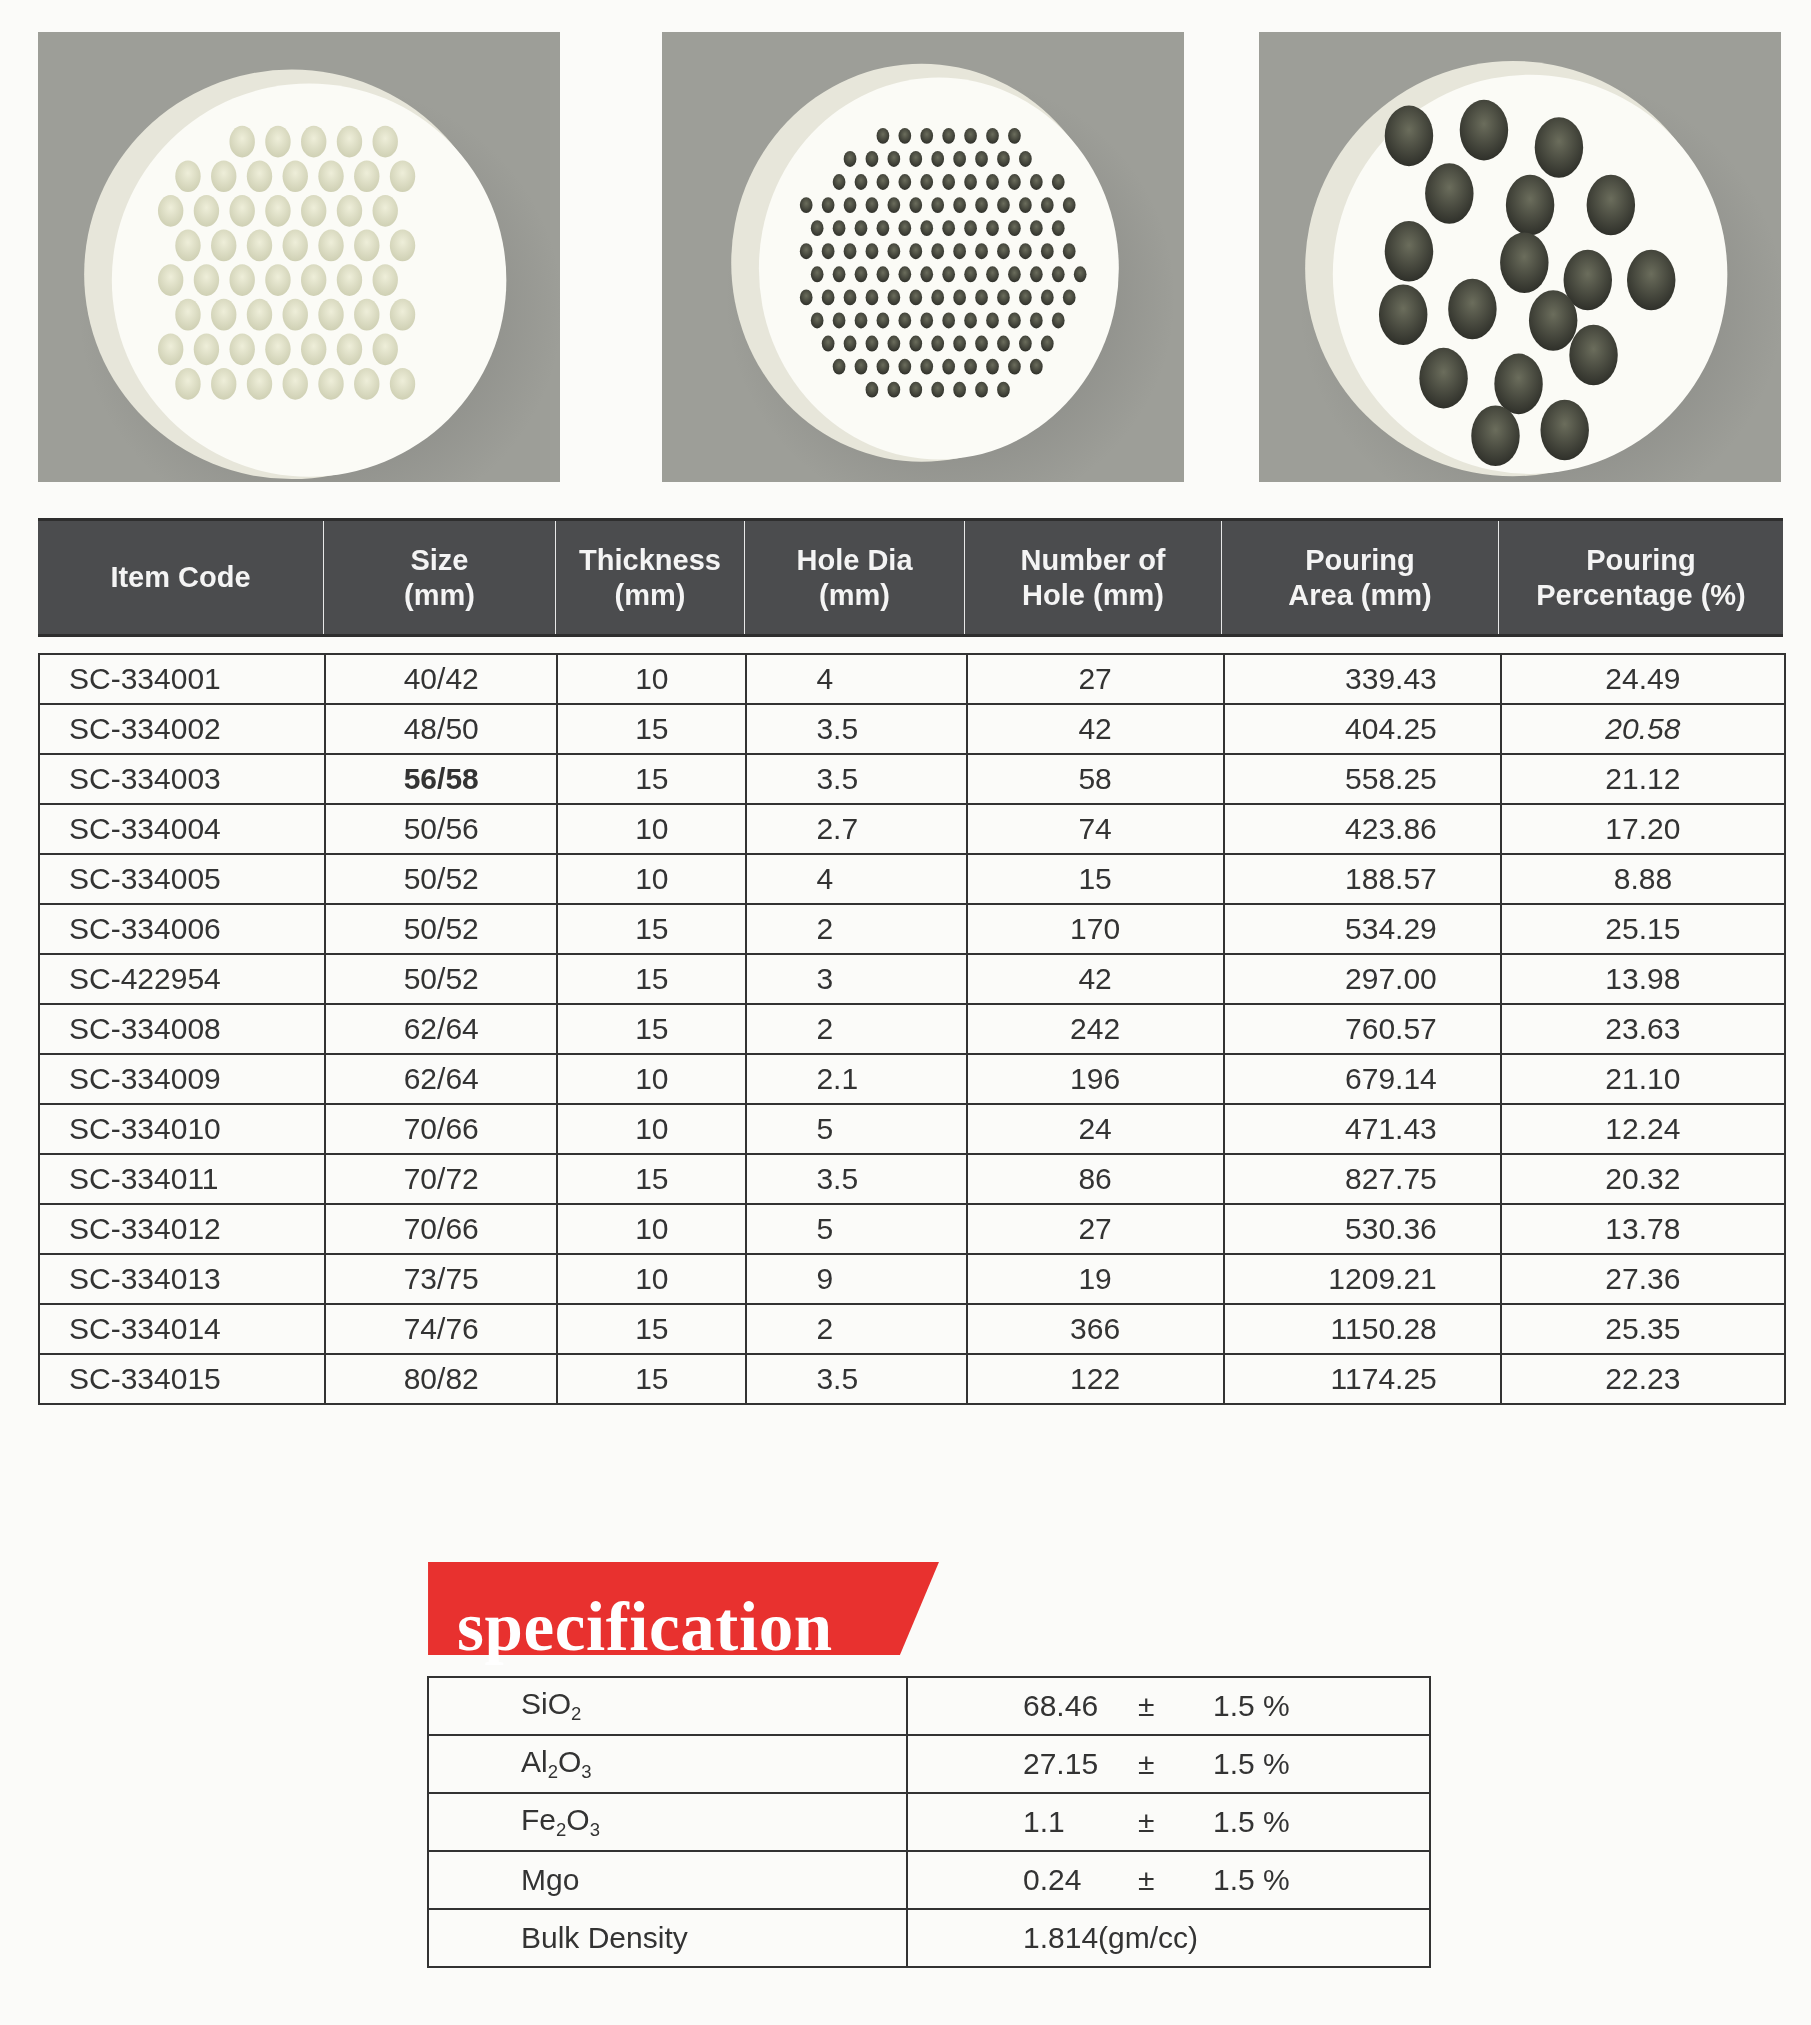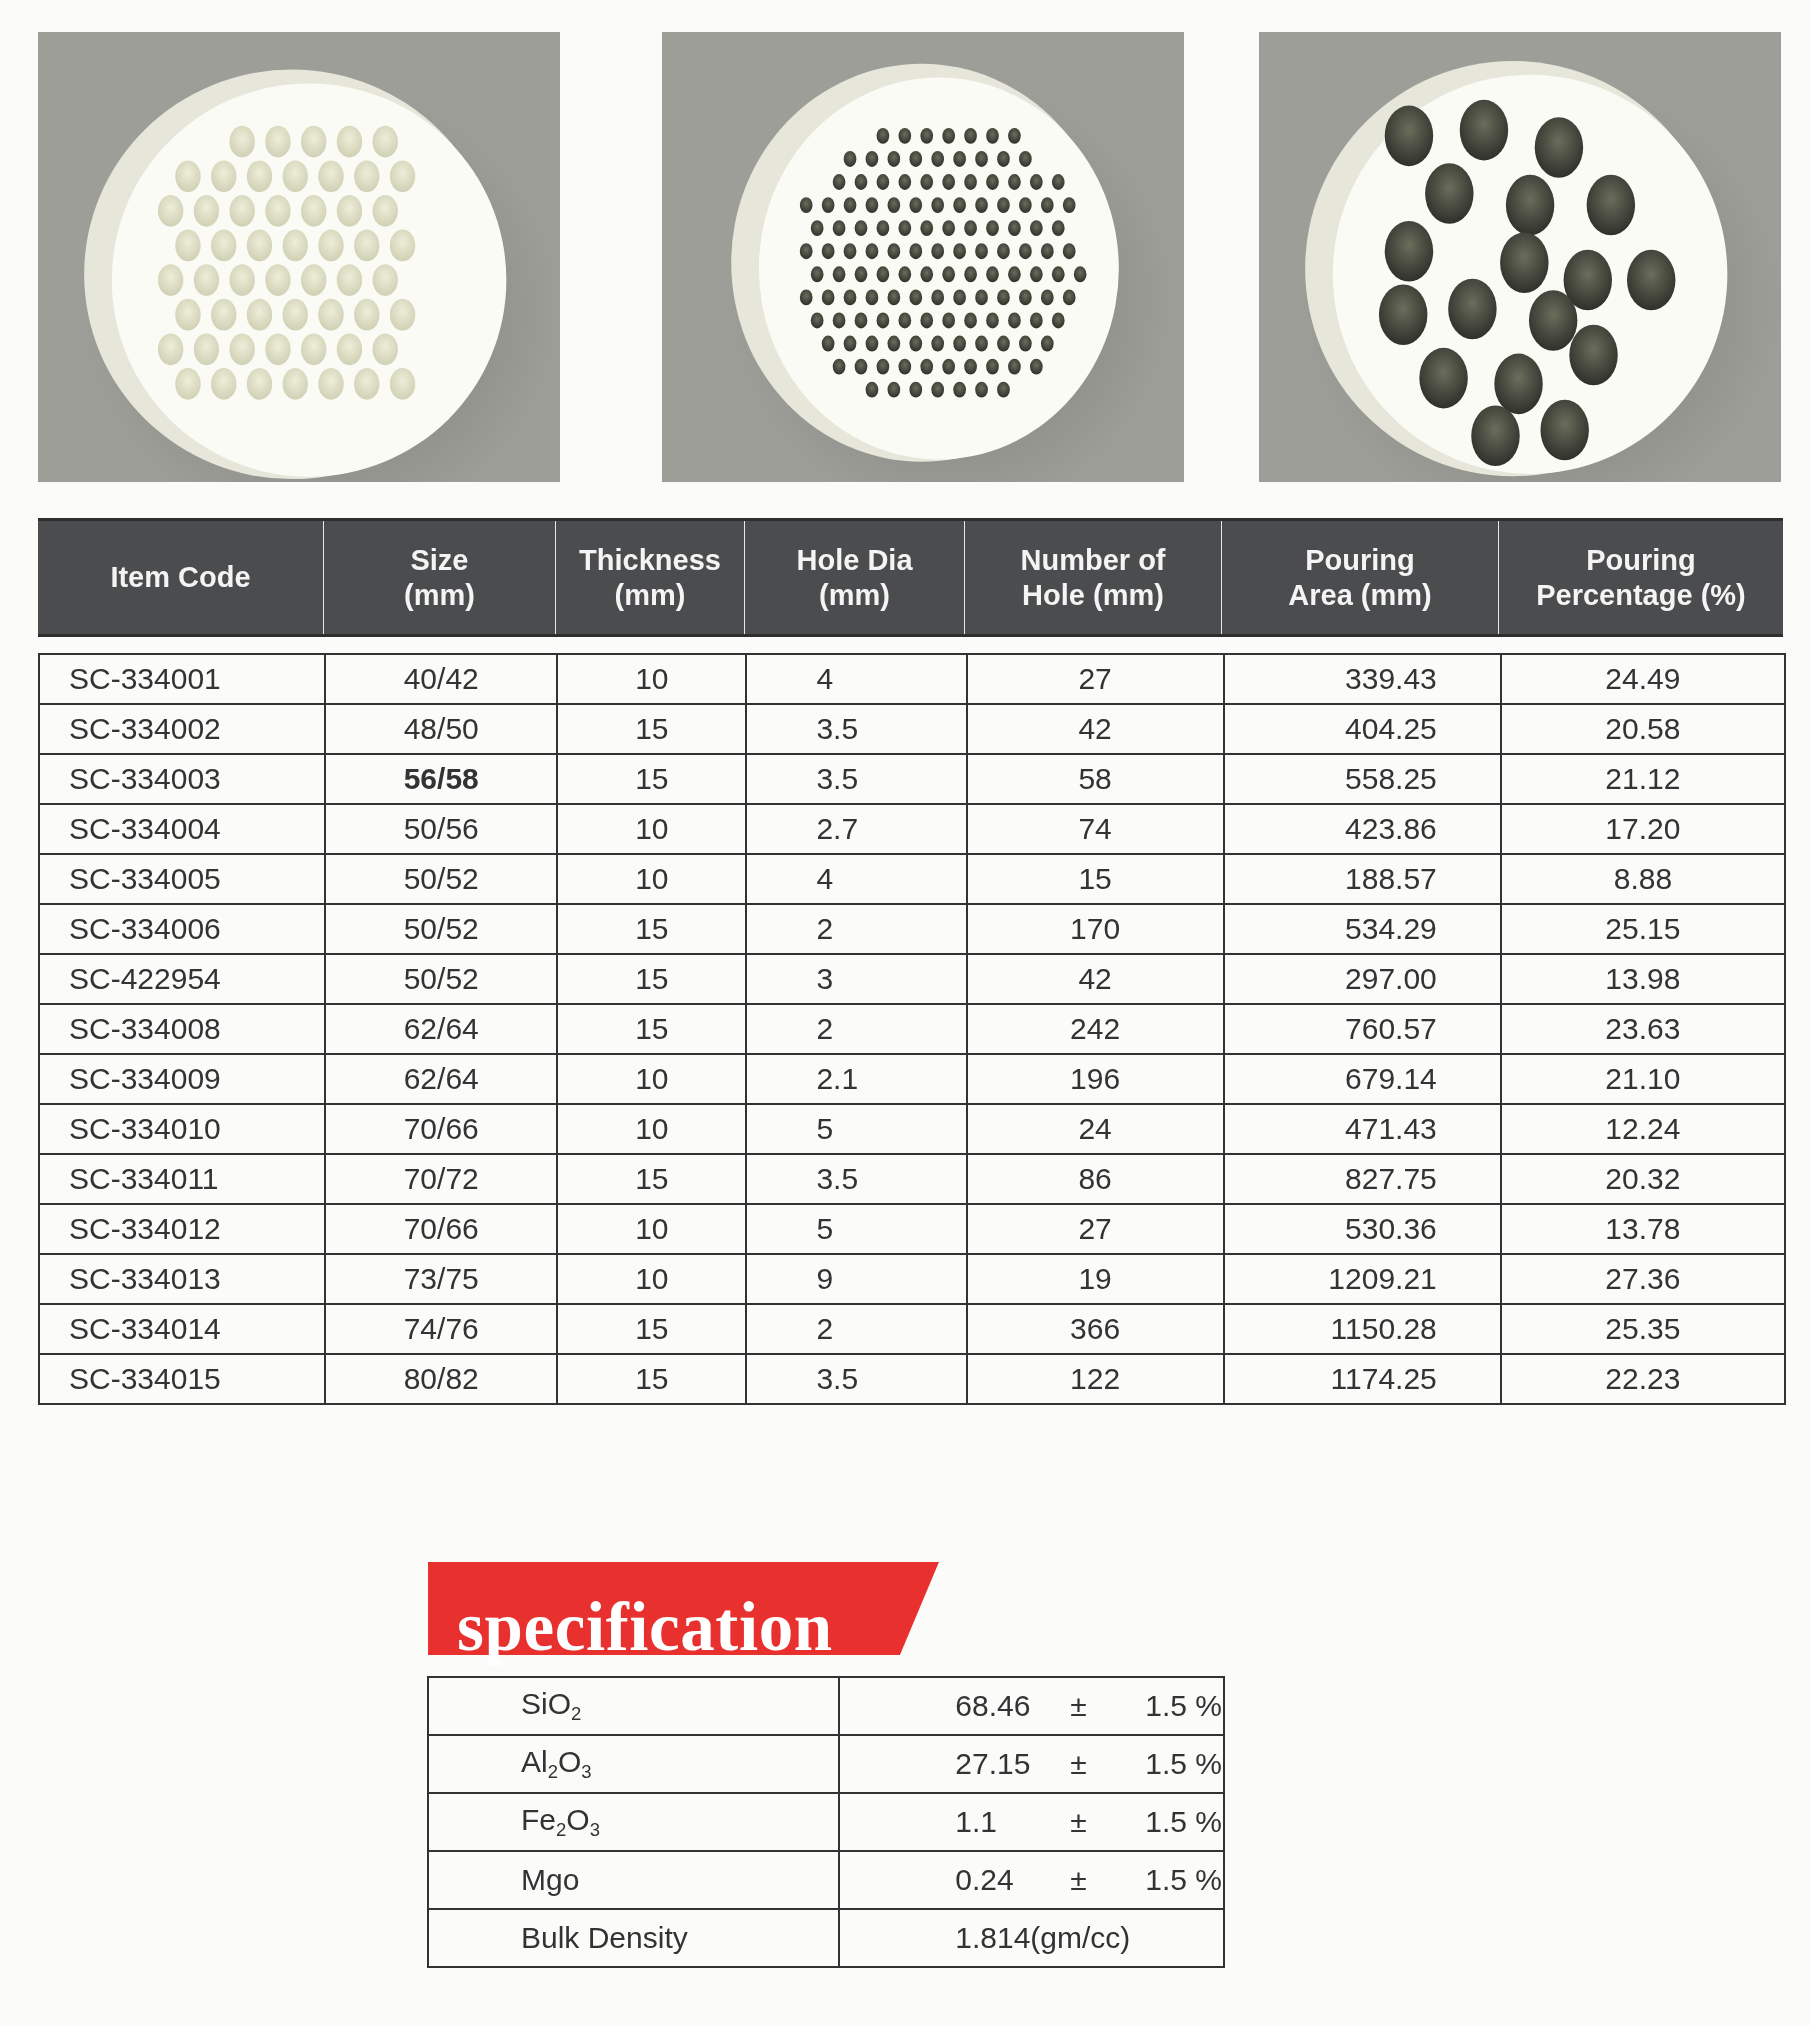--- a/index.html
+++ b/index.html
@@ -16,21 +16,21 @@
   .tbl td { border:2.3px solid #333; height:50px; font-size:30px; color:#333; padding:0; box-sizing:border-box; vertical-align:middle; }
   .tbl td.c0 { text-align:left; padding-left:29px; }
   .tbl td.c1, .tbl td.c2, .tbl td.c4, .tbl td.c6 { text-align:center; }
   .tbl td.c3 { text-align:left; padding-left:69px; }
   .tbl td.c5 { text-align:right; padding-right:63px; }
 
   .spec-banner { position:absolute; left:427px; top:1562px; height:93px; width:513px; }
   .spec-banner svg { position:absolute; left:0; top:0; }
   .spec-title { position:absolute; left:30px; top:26px; font-family:"Liberation Serif", serif; font-weight:bold; font-size:69px; color:#fff; letter-spacing:0.6px;text-align:right; }
 
-  .spec { position:absolute; left:427px; top:1676px; width:798px; border-collapse:collapse; }
+  .spec { position:absolute; left:427px; top:1676px; width:1004px; border-collapse:collapse; }
   .spec td { border:2.9px solid #333; height:58px; font-size:30px; color:#333; box-sizing:border-box; }
   .spec td.k { width:479px; padding-left:92px; }
   .spec td.v { padding-left:115px; white-space:pre; }
   .spec sub { font-size:18.5px; vertical-align:-5.8px; }
   .val { display:inline-block; width:115px; }
   .pm { display:inline-block; width:75px; }
 </style>
 </head>
 <body>
 
@@ -316,21 +316,21 @@
         <td class="c5" style="width: 277px;">339.43</td>
         <td class="c6" style="width: 284px;">24.49</td>
       </tr>
       <tr>
         <td class="c0" style="width: 286px;">SC-334002</td>
         <td class="c1" style="width: 232px;">48/50</td>
         <td class="c2" style="width: 189px;">15</td>
         <td class="c3" style="width: 220px;">3.5</td>
         <td class="c4" style="width: 257px;">42</td>
         <td class="c5" style="width: 277px;">404.25</td>
-        <td class="c6" style="width: 284px;">20.58</td>
+        <td class="c6" style="width: 284px; font-style: italic;">20.58</td>
       </tr>
       <tr>
         <td class="c0" style="width: 286px;">SC-334003</td>
         <td class="c1" style="width: 232px; font-weight: bold;">56/58</td>
         <td class="c2" style="width: 189px;">15</td>
         <td class="c3" style="width: 220px;">3.5</td>
         <td class="c4" style="width: 257px;">58</td>
         <td class="c5" style="width: 277px;">558.25</td>
         <td class="c6" style="width: 284px;">21.12</td>
       </tr>

